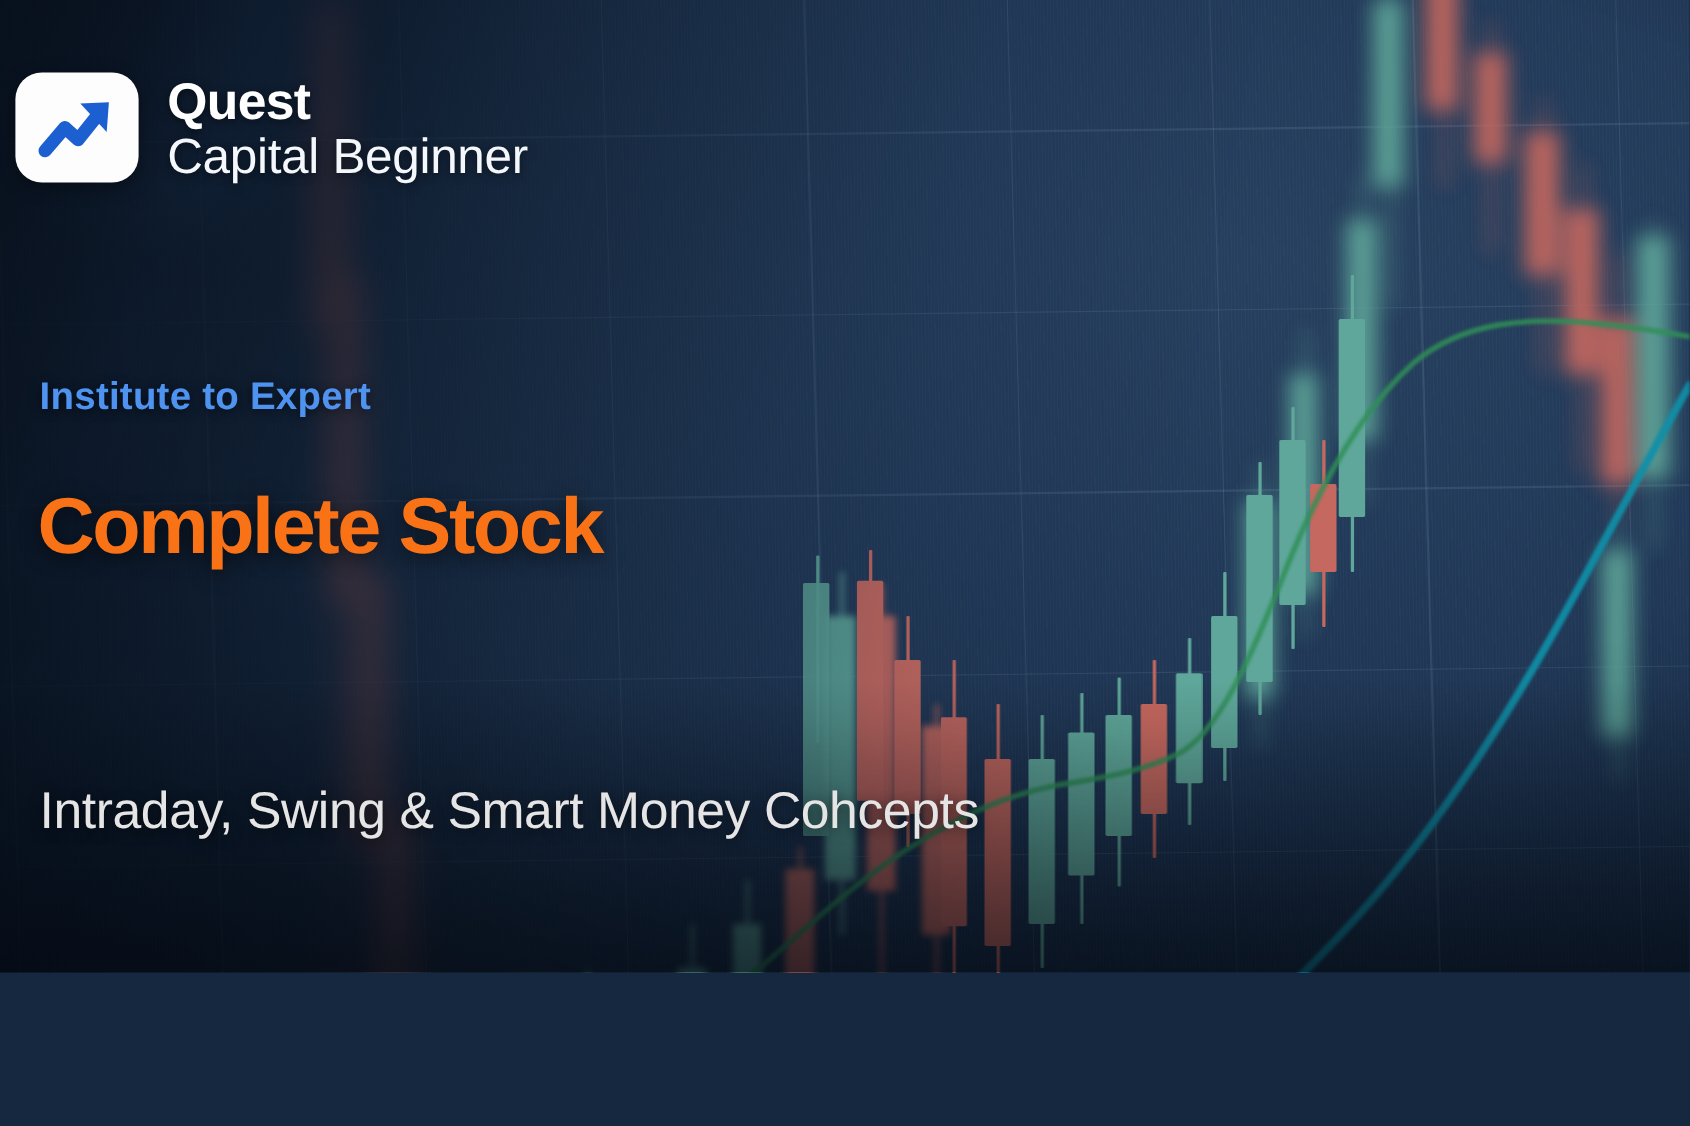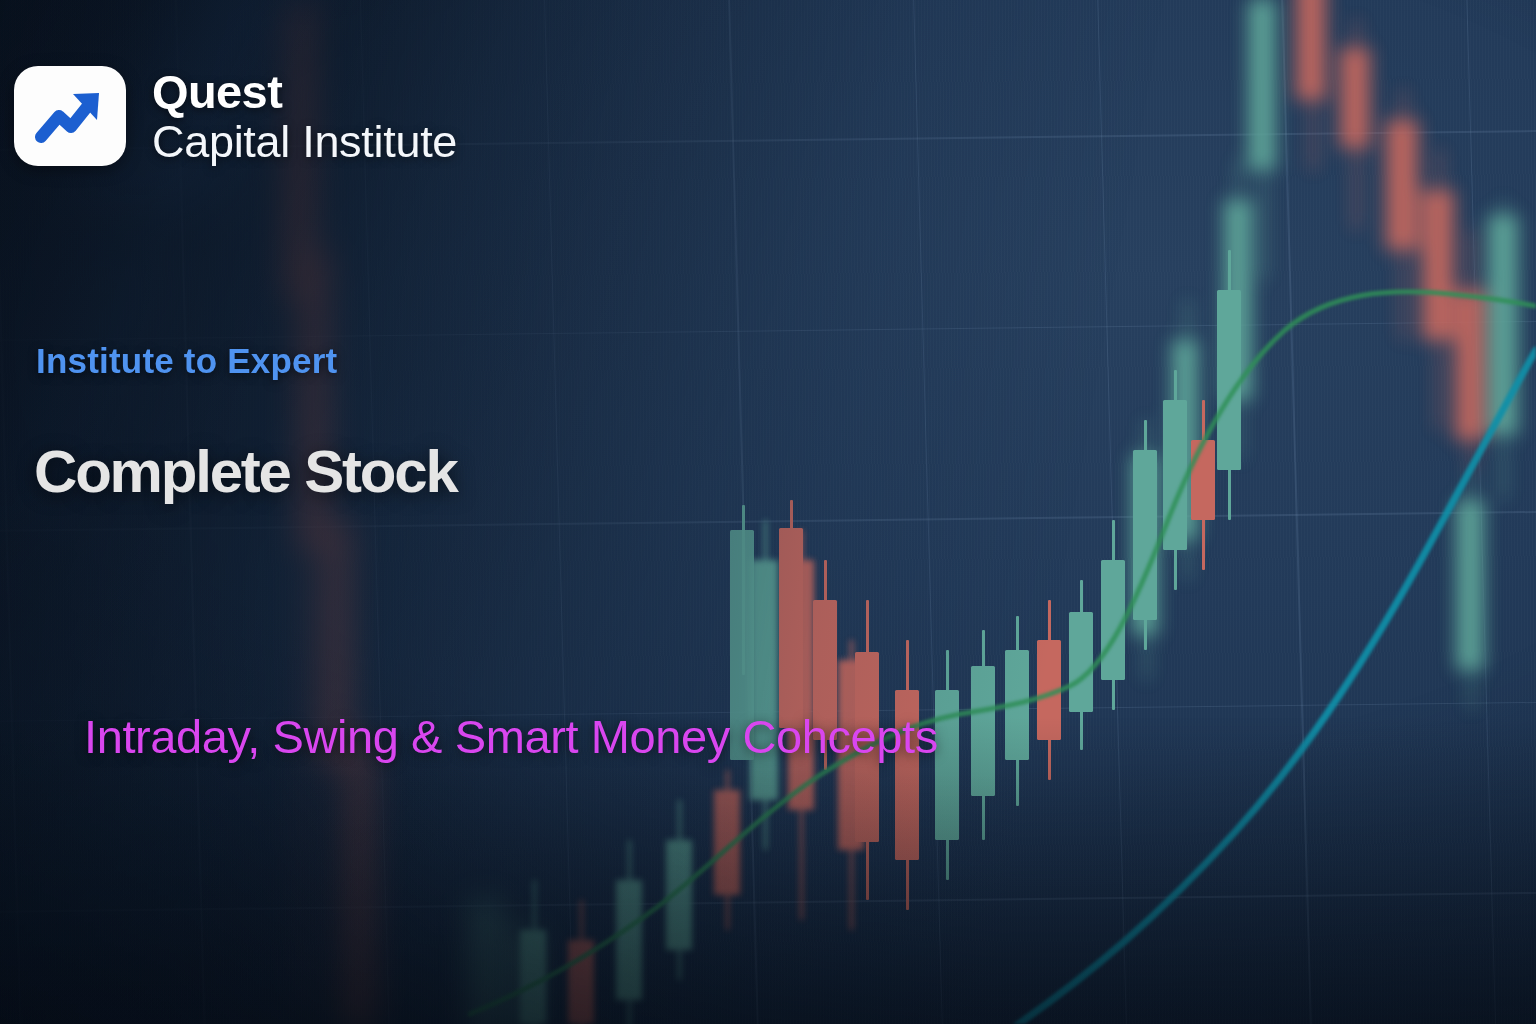--- a/index.html
+++ b/index.html
@@ -5,21 +5,21 @@
   * { margin:0; padding:0; box-sizing:border-box; }
   html, body { width:1536px; height:1024px; overflow:hidden; }
   body {
     font-family:"Liberation Sans", sans-serif;
     background:#16283f;
     position:relative;
   }
 
   #stage {
     position:absolute; inset:0;
-    width:1536px; height:1024px;
+    width:1536px; height:884px;
     overflow:hidden;
     background:#1e3552;
   }
 
   
   #chart-bg { position:absolute; inset:0; width:100%; height:100%; }
 
   
   .bg-base {
     position:absolute; inset:-4%;
@@ -132,32 +132,31 @@
 
   .eyebrow {
     position:absolute; left:36px; top:341px;
     font-size:35px; font-weight:bold; color:#4f93f0;
     letter-spacing:.2px;
     text-shadow:0 2px 10px rgba(0,0,0,.6);
   }
 
   .headline {
     position:absolute; left:34px; top:432px;
-    font-size:60px; font-weight:bold; color:#e5e5e5;
+    font-size:72px; font-weight:bold; color:#f97316;
     line-height:1.33; letter-spacing:-2.2px;
     text-shadow:0 3px 18px rgba(0,0,0,.62);
   }
   .headline span { display:block; }
 
   .subhead {
     position:absolute; left:36px; top:709px;
-    font-size:47px; font-weight:normal; color:#d946ef;
+    font-size:47px; font-weight:normal; color:#e5e5e5;
     letter-spacing:-.4px;
     text-shadow:0 2px 12px rgba(0,0,0,.6);
-    margin-left:48px;
   }
 </style>
 </head>
 <body>
 
 <div id="stage">
 
   <div id="chart-bg">
     <div class="bg-base"></div>
 
@@ -332,21 +331,21 @@
       <div class="brand-mark">
         <span>
           <svg width="74" height="62" viewBox="0 0 74 62">
             <path d="M8 52 L26 31 L38 42 L58 17" fill="none" stroke="#1c5fd0" stroke-width="12" stroke-linecap="round" stroke-linejoin="round"></path>
             <path d="M40 9 L66 8 L64 35 Z" fill="#1c5fd0"></path>
           </svg>
         </span>
       </div>
       <div class="brand-text">
         <div class="brand-name">Quest</div>
-        <div class="brand-sub">Capital Institute</div>
+        <div class="brand-sub">Capital Beginner</div>
       </div>
     </div>
 
     <div class="eyebrow">Institute to Expert</div>
 
     <div class="headline">
       <span>Complete Stock</span>
     </div>
 
     <div class="subhead">Intraday, Swing &amp; Smart Money Cohcepts</div>

